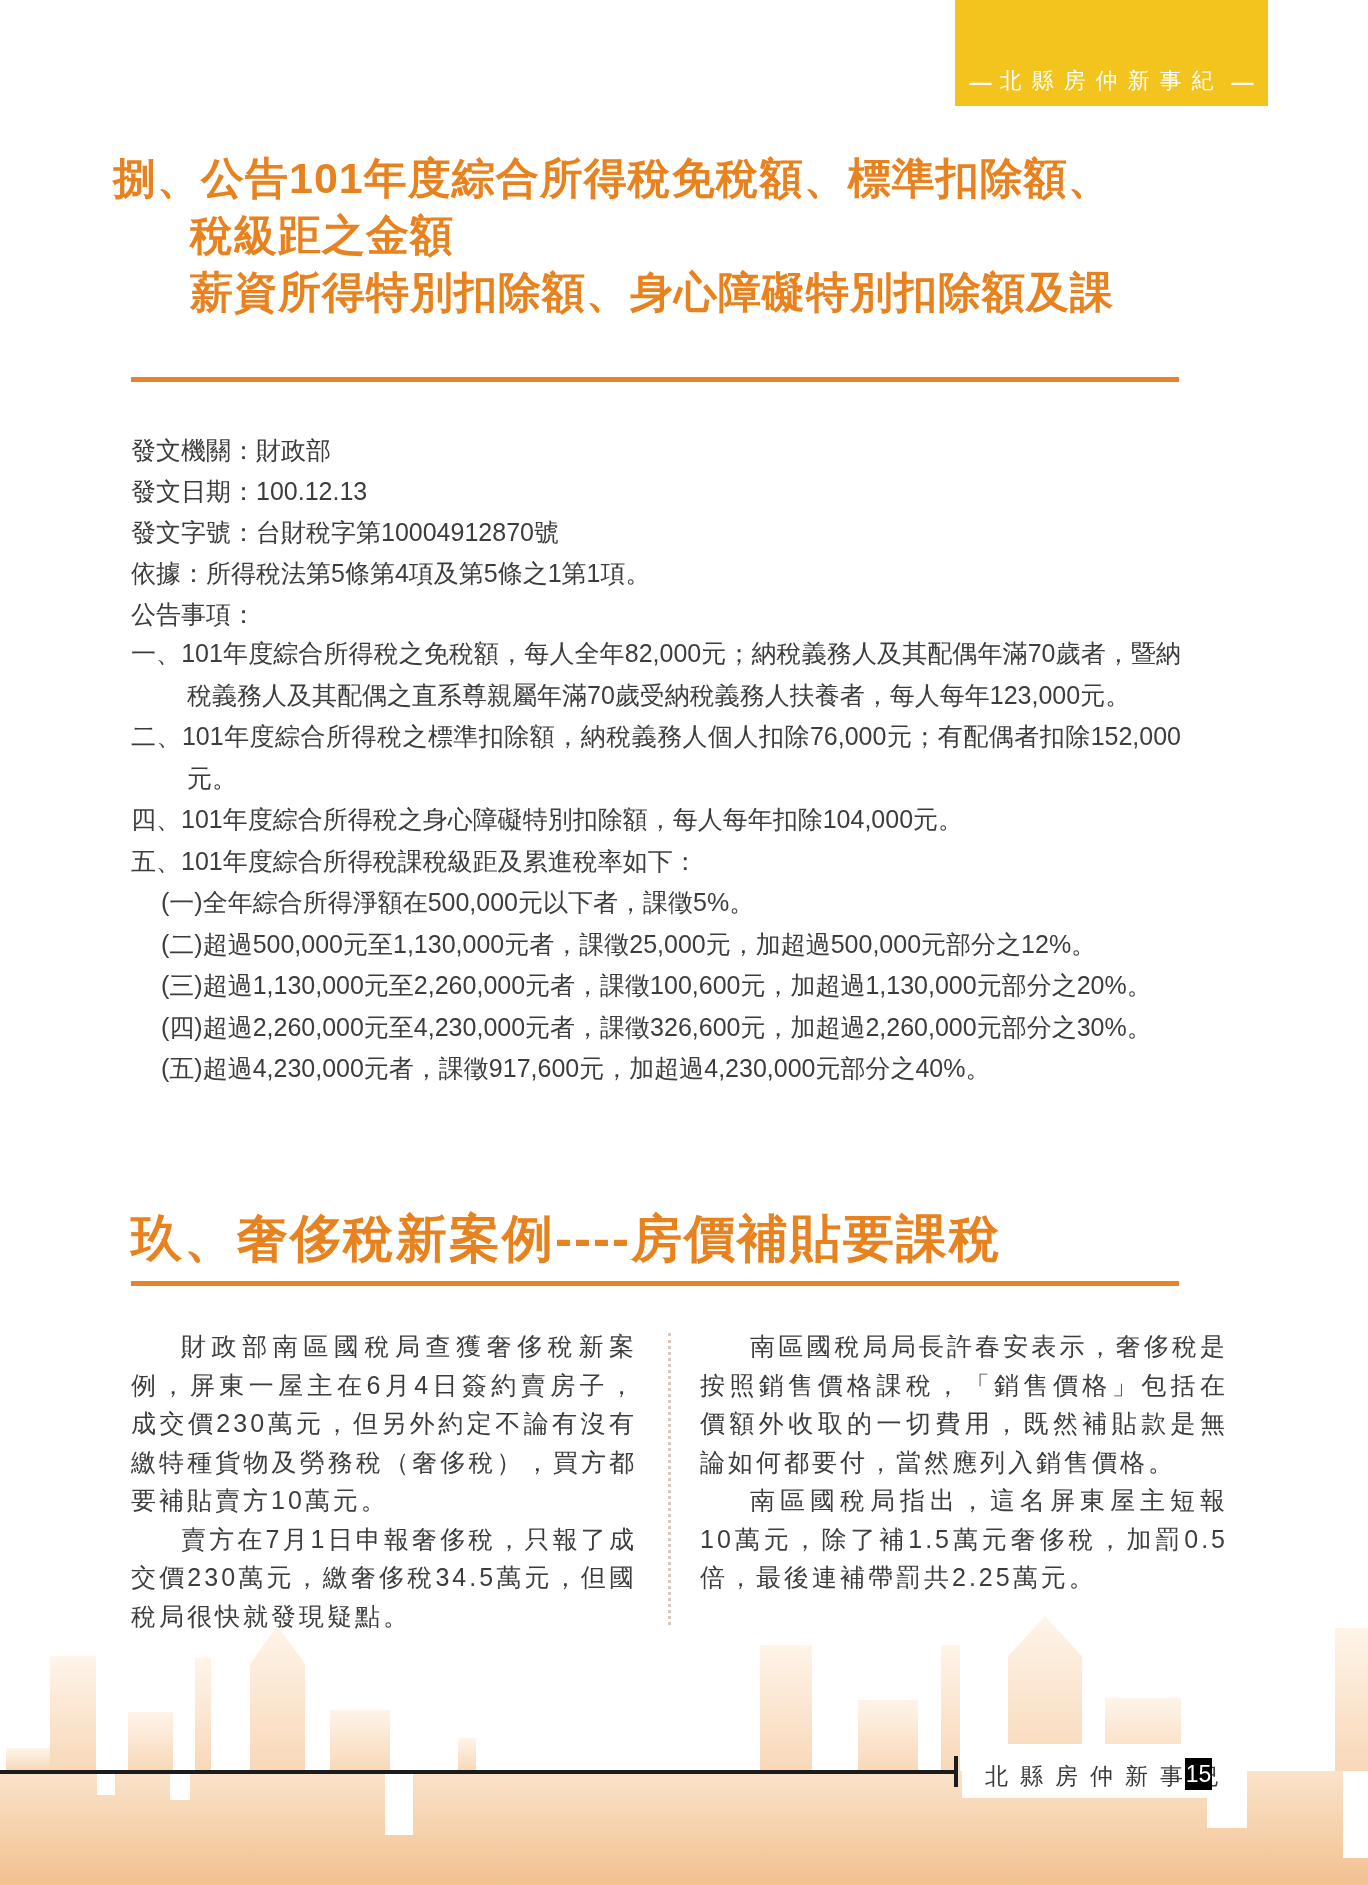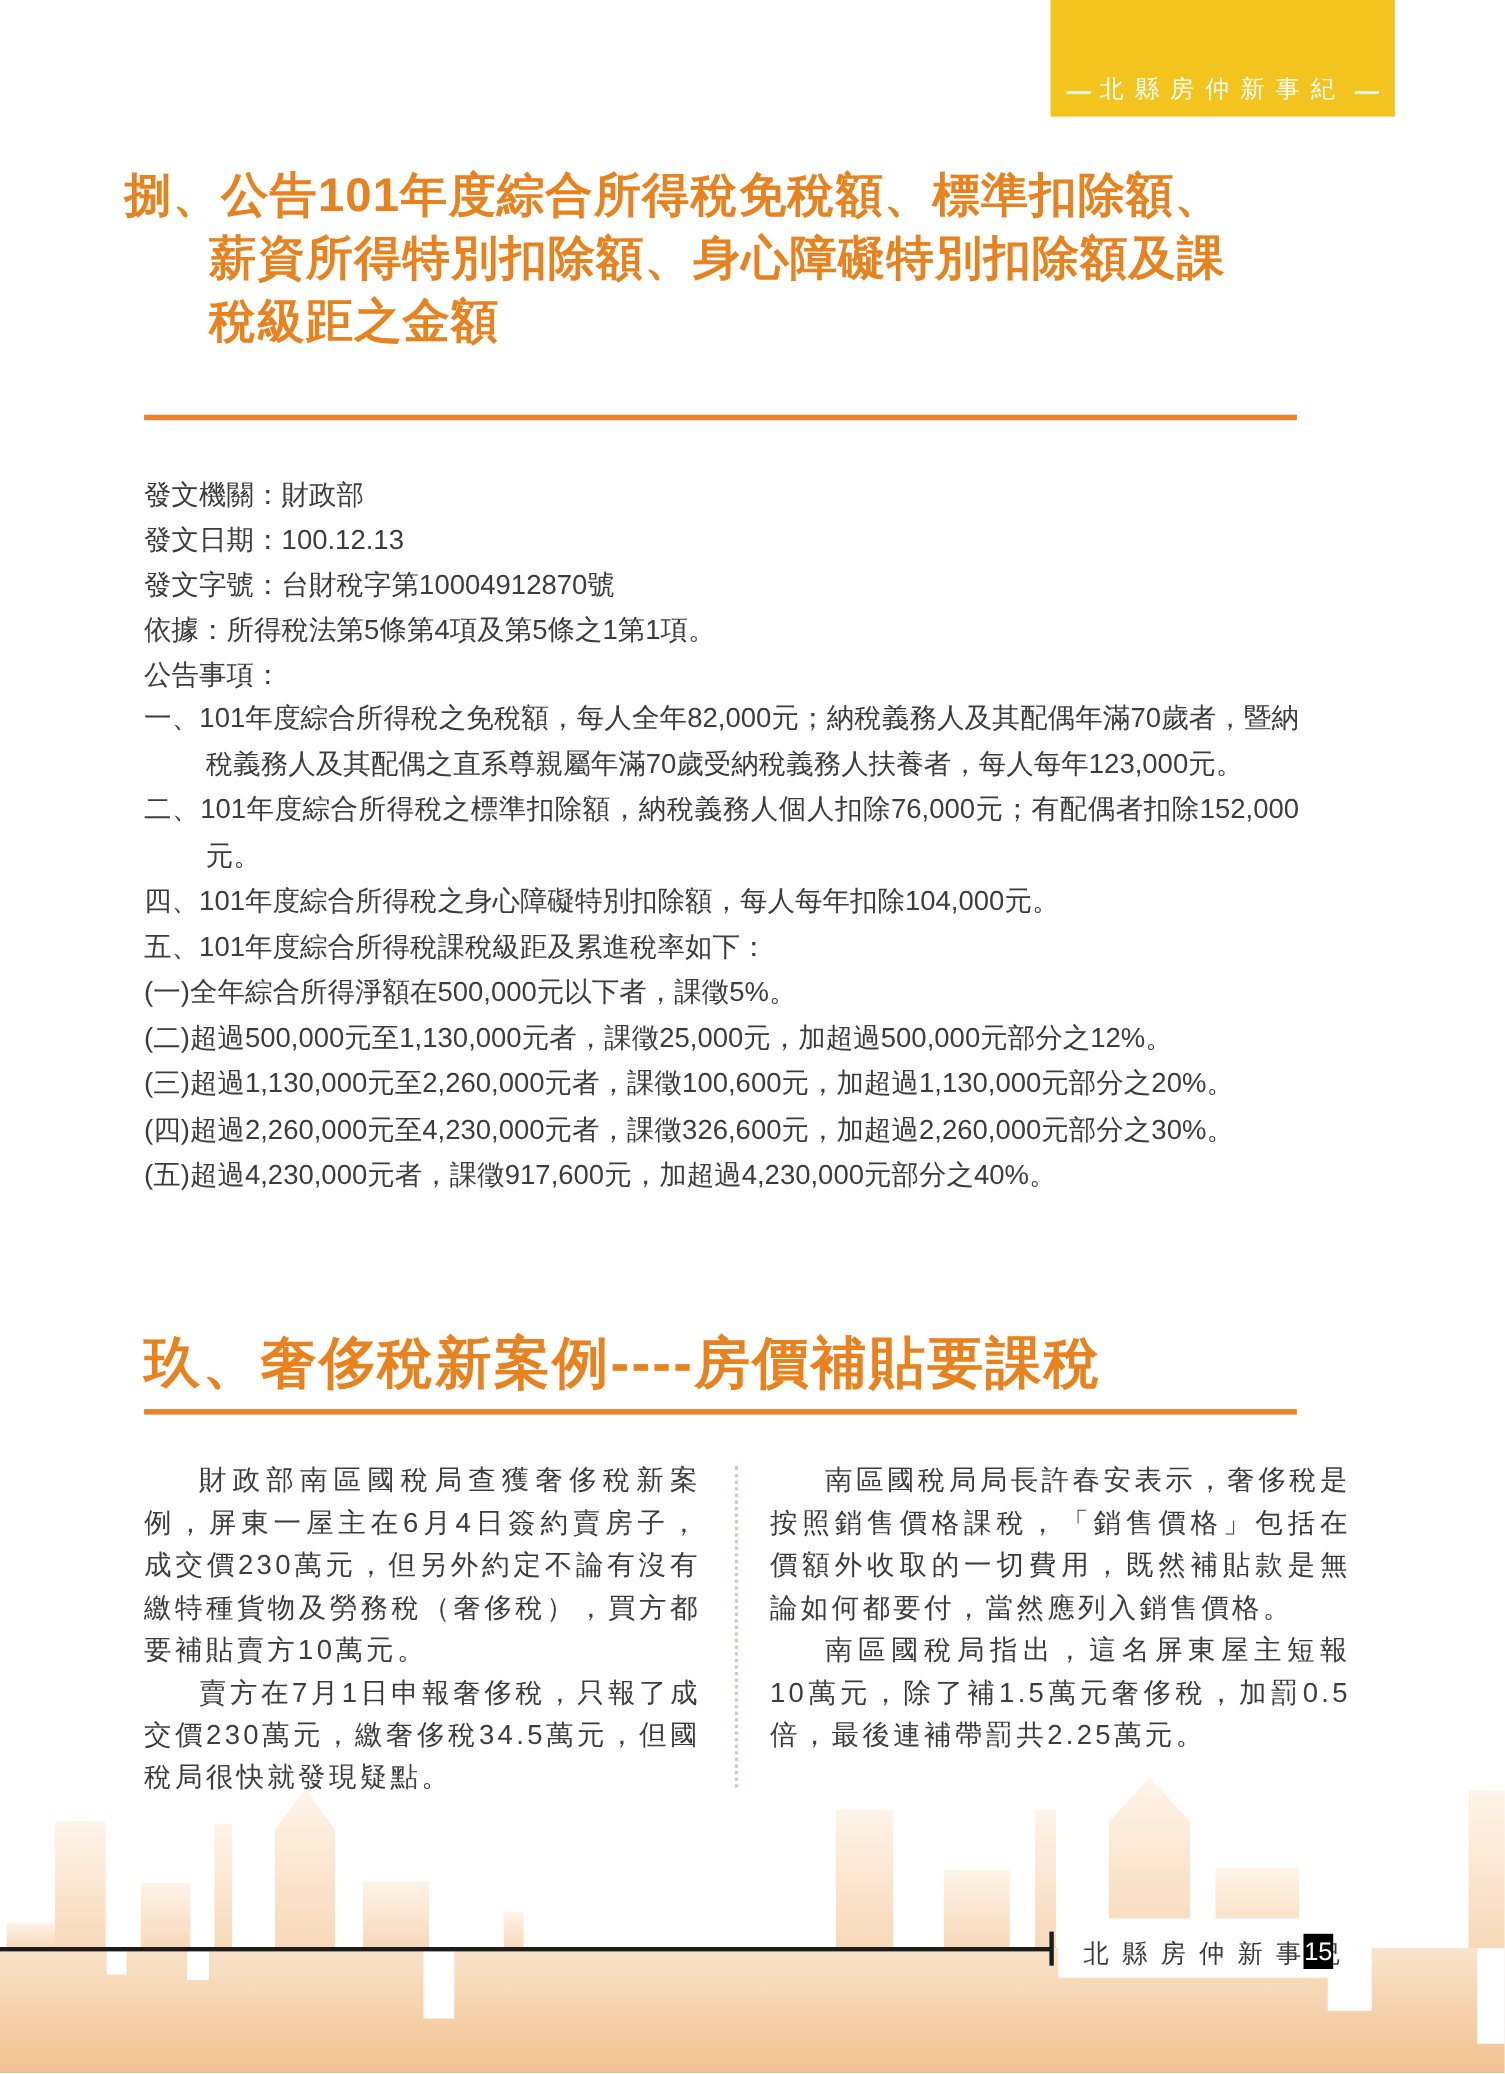--- a/index.html
+++ b/index.html
@@ -36,21 +36,21 @@
     position:absolute;left:131px;top:430px;width:1100px;
     font-size:25px;line-height:41px;color:#3c3c3c;
   }
   
   .items{
     position:absolute;left:131px;top:633px;width:1050px;
     font-size:25px;line-height:41.5px;color:#3c3c3c;
     text-align:justify;
   }
   .item{padding-left:56px;text-indent:-56px;}
-  .bracket{white-space:nowrap;text-align:left;}
+  .bracket{margin-left:30px;white-space:nowrap;text-align:left;}
   
   .h9{
     position:absolute;left:131px;top:1205px;width:1100px;
     color:#E8821E;font-weight:bold;font-size:51px;letter-spacing:2px;
   }
   
   .col{
     position:absolute;top:1327px;
     font-size:25px;letter-spacing:3px;line-height:38.5px;
     text-align:justify;color:#3c3c3c;
@@ -95,22 +95,22 @@
 <div class="page">
 
   <div class="banner">
     <span class="dash">—</span>
     <span class="banner-title">北縣房仲新事紀</span>
     <span class="dash">—</span>
   </div>
 
   <div class="h8">
     <div>捌、公告101年度綜合所得稅免稅額、標準扣除額、</div>
+    <div class="cont">稅級距之金額</div>
     <div class="cont">薪資所得特別扣除額、身心障礙特別扣除額及課</div>
-    <div class="cont">稅級距之金額</div>
   </div>
   <div class="rule rule1"></div>
 
   <div class="meta">
     <div>發文機關：財政部</div>
     <div>發文日期：100.12.13</div>
     <div>發文字號：台財稅字第10004912870號</div>
     <div>依據：所得稅法第5條第4項及第5條之1第1項。</div>
     <div>公告事項：</div>
   </div>

